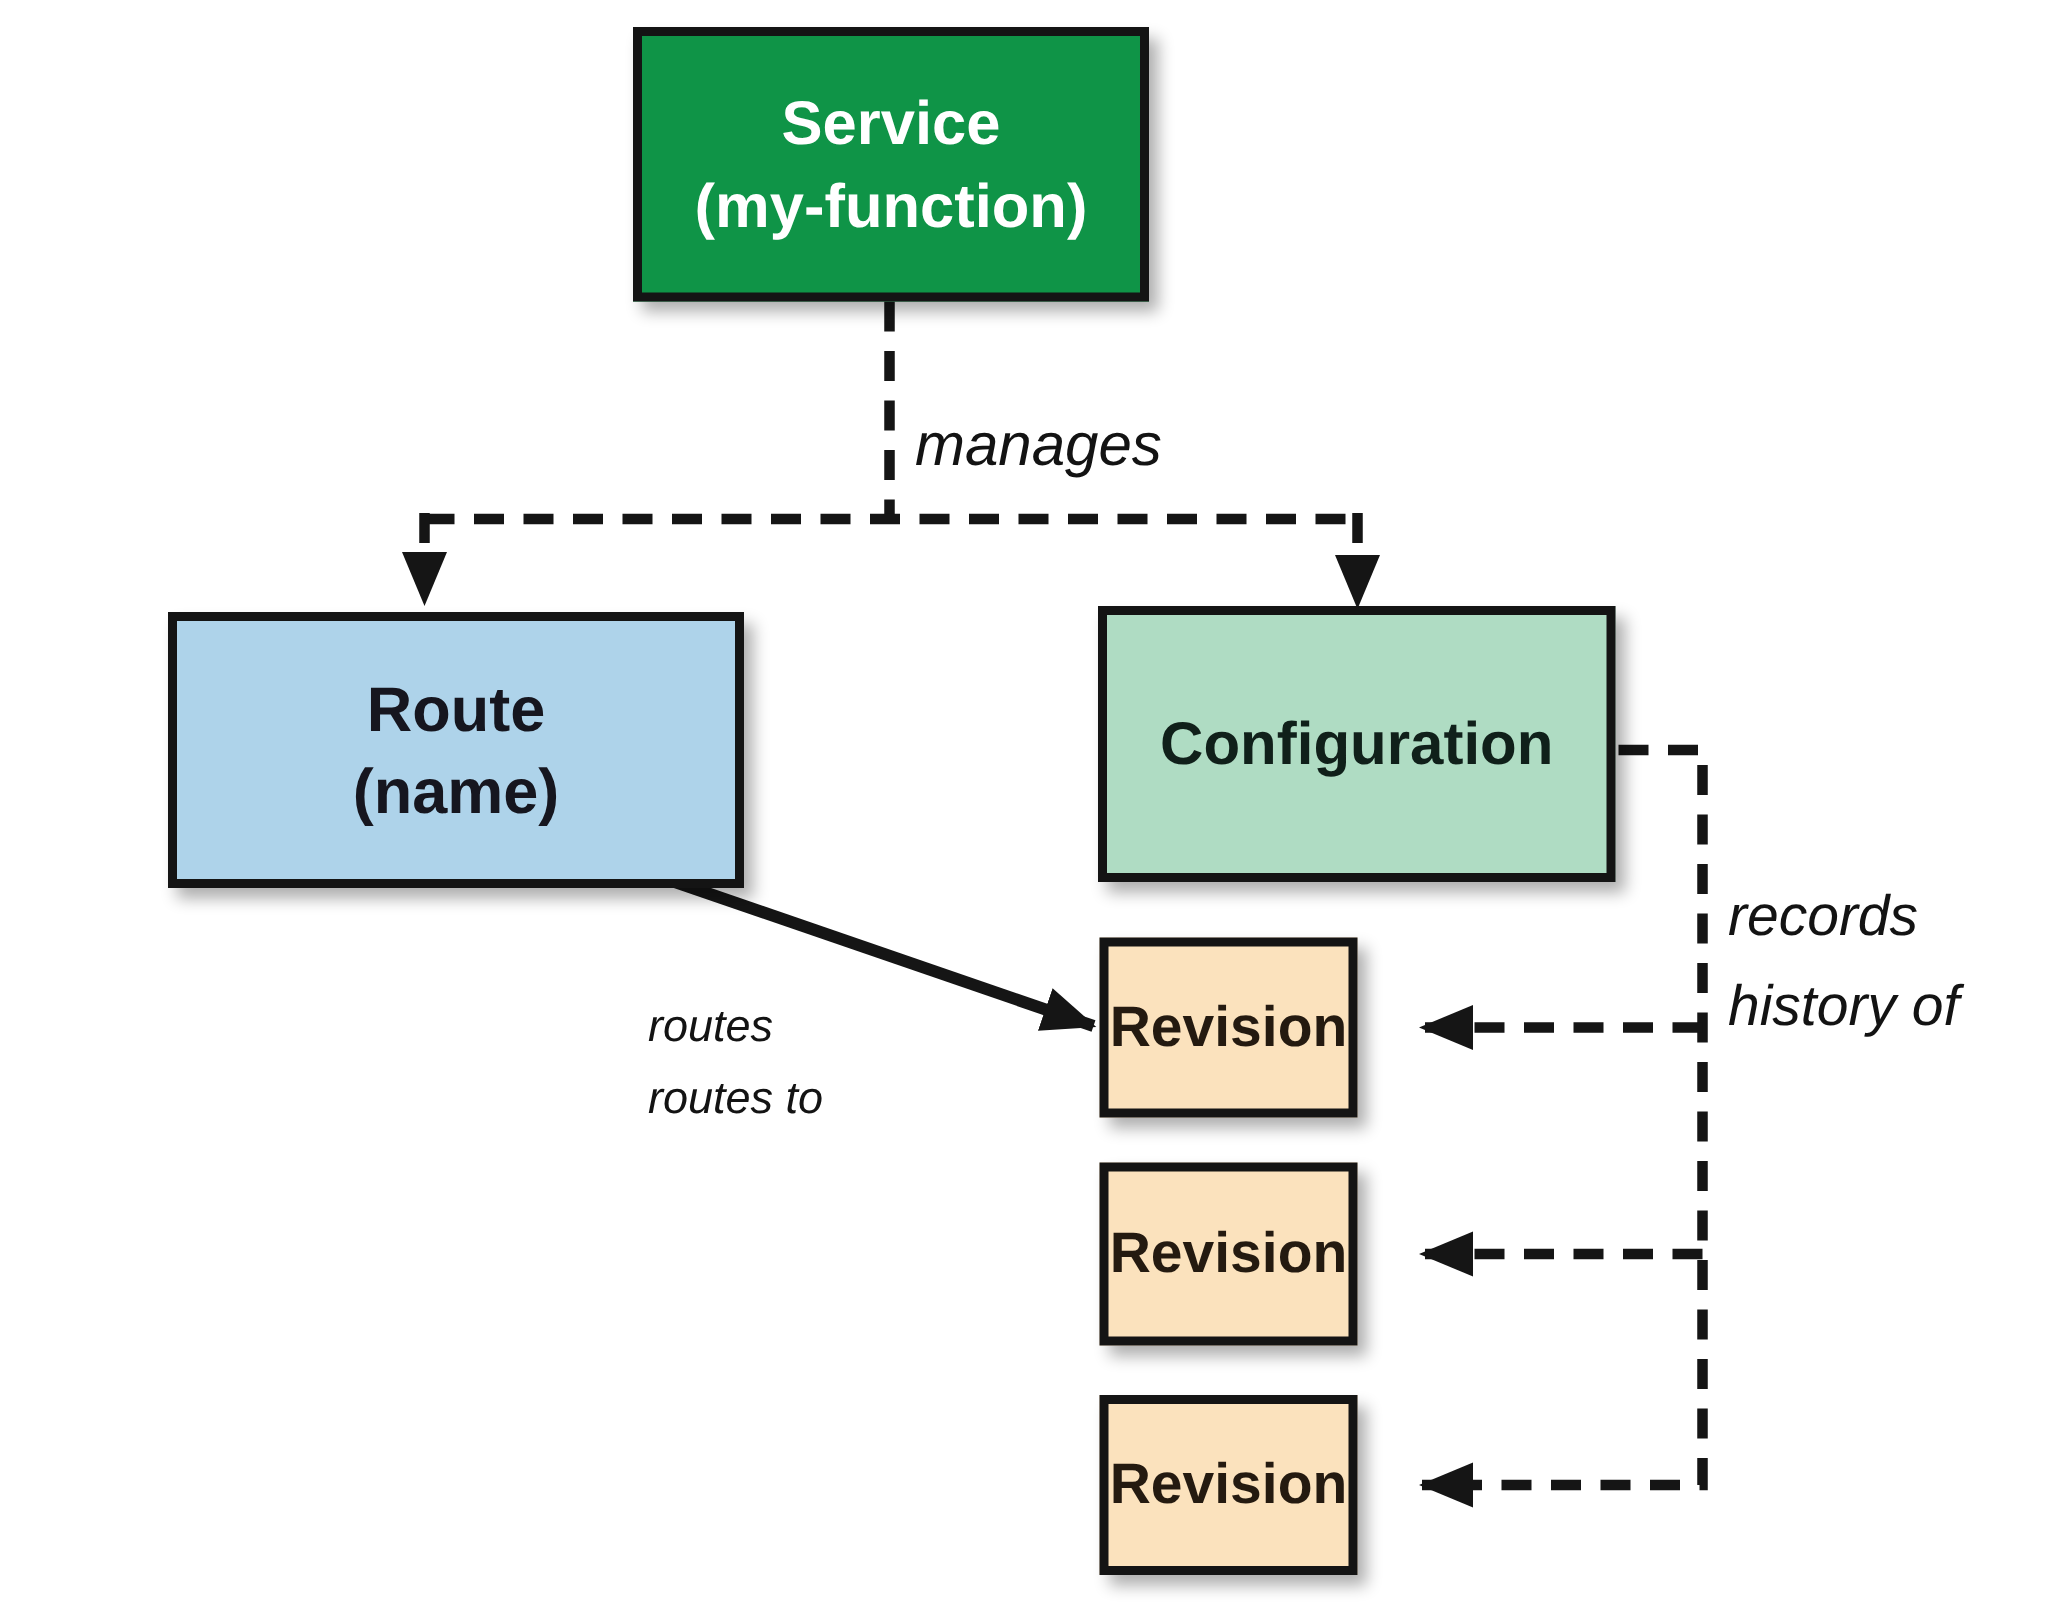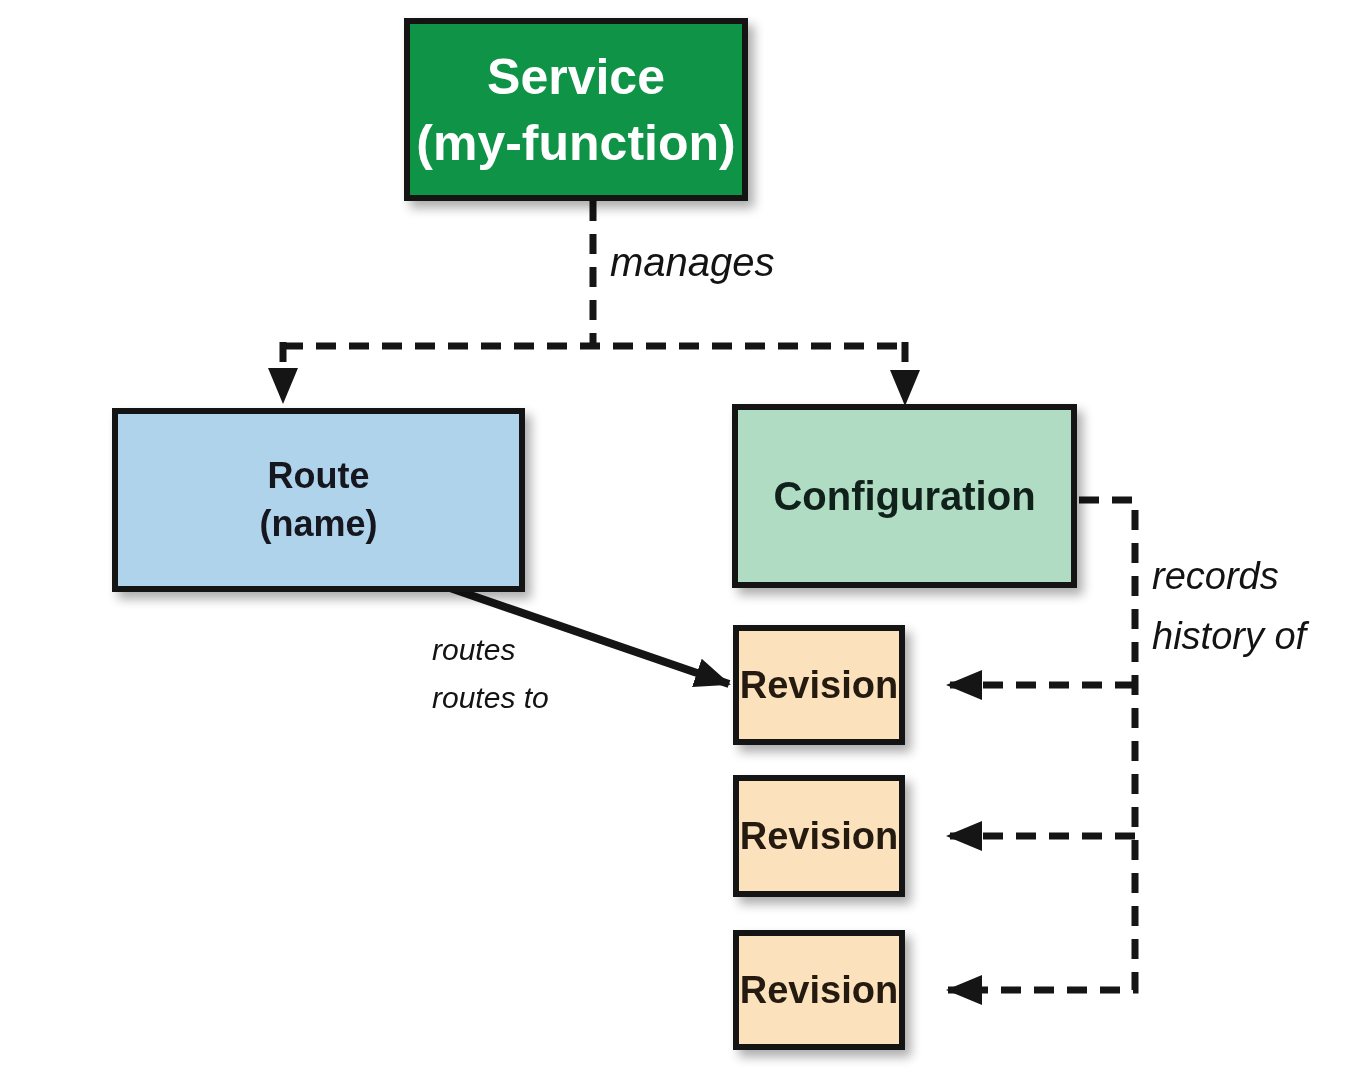--- a/index.html
+++ b/index.html
@@ -25,31 +25,31 @@
     flex-direction: column;
     align-items: center;
     justify-content: center;
     text-align: center;
     z-index: 2;
     box-shadow: 6px 7px 10px rgba(0,0,0,0.32);
     font-weight: 600;
   }
   .node .ln { display: block; }
   #service-node {
-    left: 404px; top: 18px; width: 344px; height: 183px;
+    left: 422px; top: 18px; width: 344px; height: 183px;
     background: #0f9447;
     color: #ffffff;
-    font-size: 50px;
+    font-size: 41px;
     line-height: 1.32;
   }
   #route-node {
-    left: 112px; top: 408px; width: 413px; height: 184px;
+    left: 112px; top: 408px; width: 384px; height: 184px;
     background: #aed3ea;
     color: #16161f;
-    font-size: 36px;
+    font-size: 42px;
     line-height: 1.32;
   }
   #configuration-node {
     left: 732px; top: 404px; width: 345px; height: 184px;
     background: #afdcc3;
     color: #10201a;
     font-size: 40px;
   }
   .revision-node {
     left: 733px; width: 172px; height: 120px;
@@ -60,20 +60,21 @@
   }
   #revision-node-1 { top: 625px; }
   #revision-node-2 { top: 775px; height: 122px; }
   #revision-node-3 { top: 930px; }
   .edge-label {
     position: absolute;
     z-index: 3;
     font-style: italic;
     font-weight: 500;
     color: #131313;
+    margin-top: 35px;
   }
   #manages-label {
     left: 610px; top: 240px;
     font-size: 40px;
   }
   #routes-label {
     left: 432px; top: 626px;
     font-size: 30px;
     line-height: 1.6;
   }

